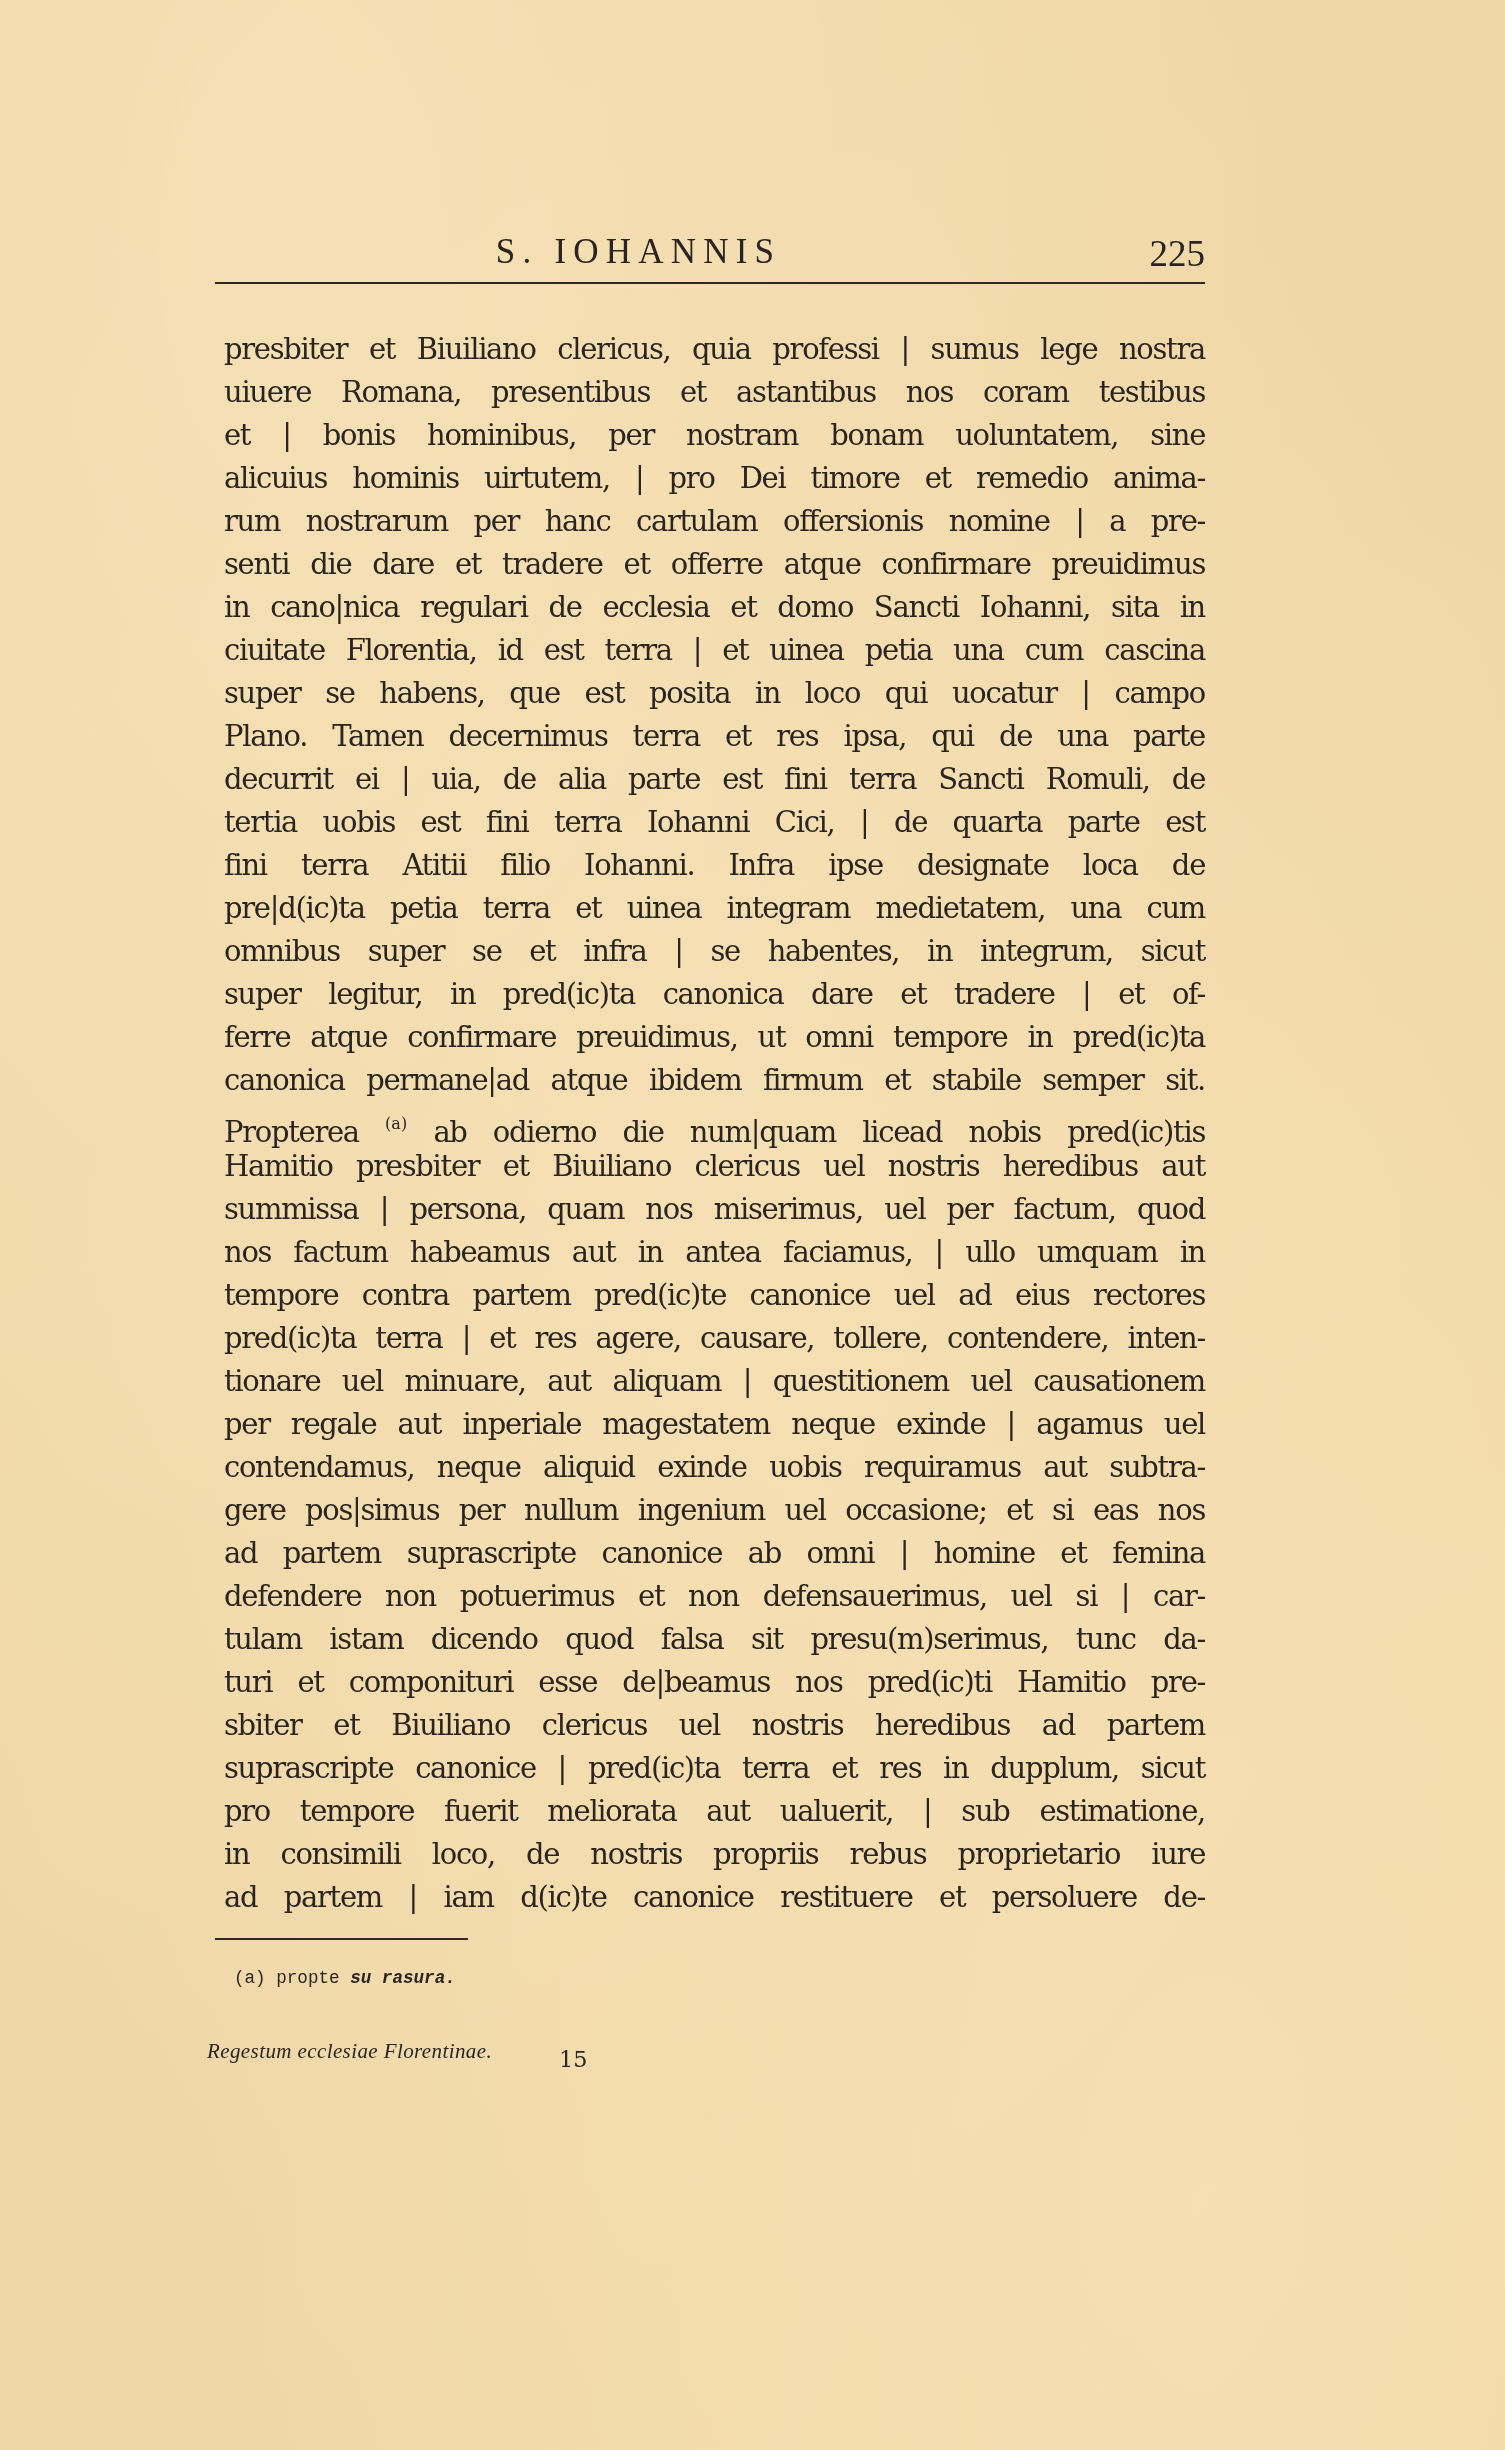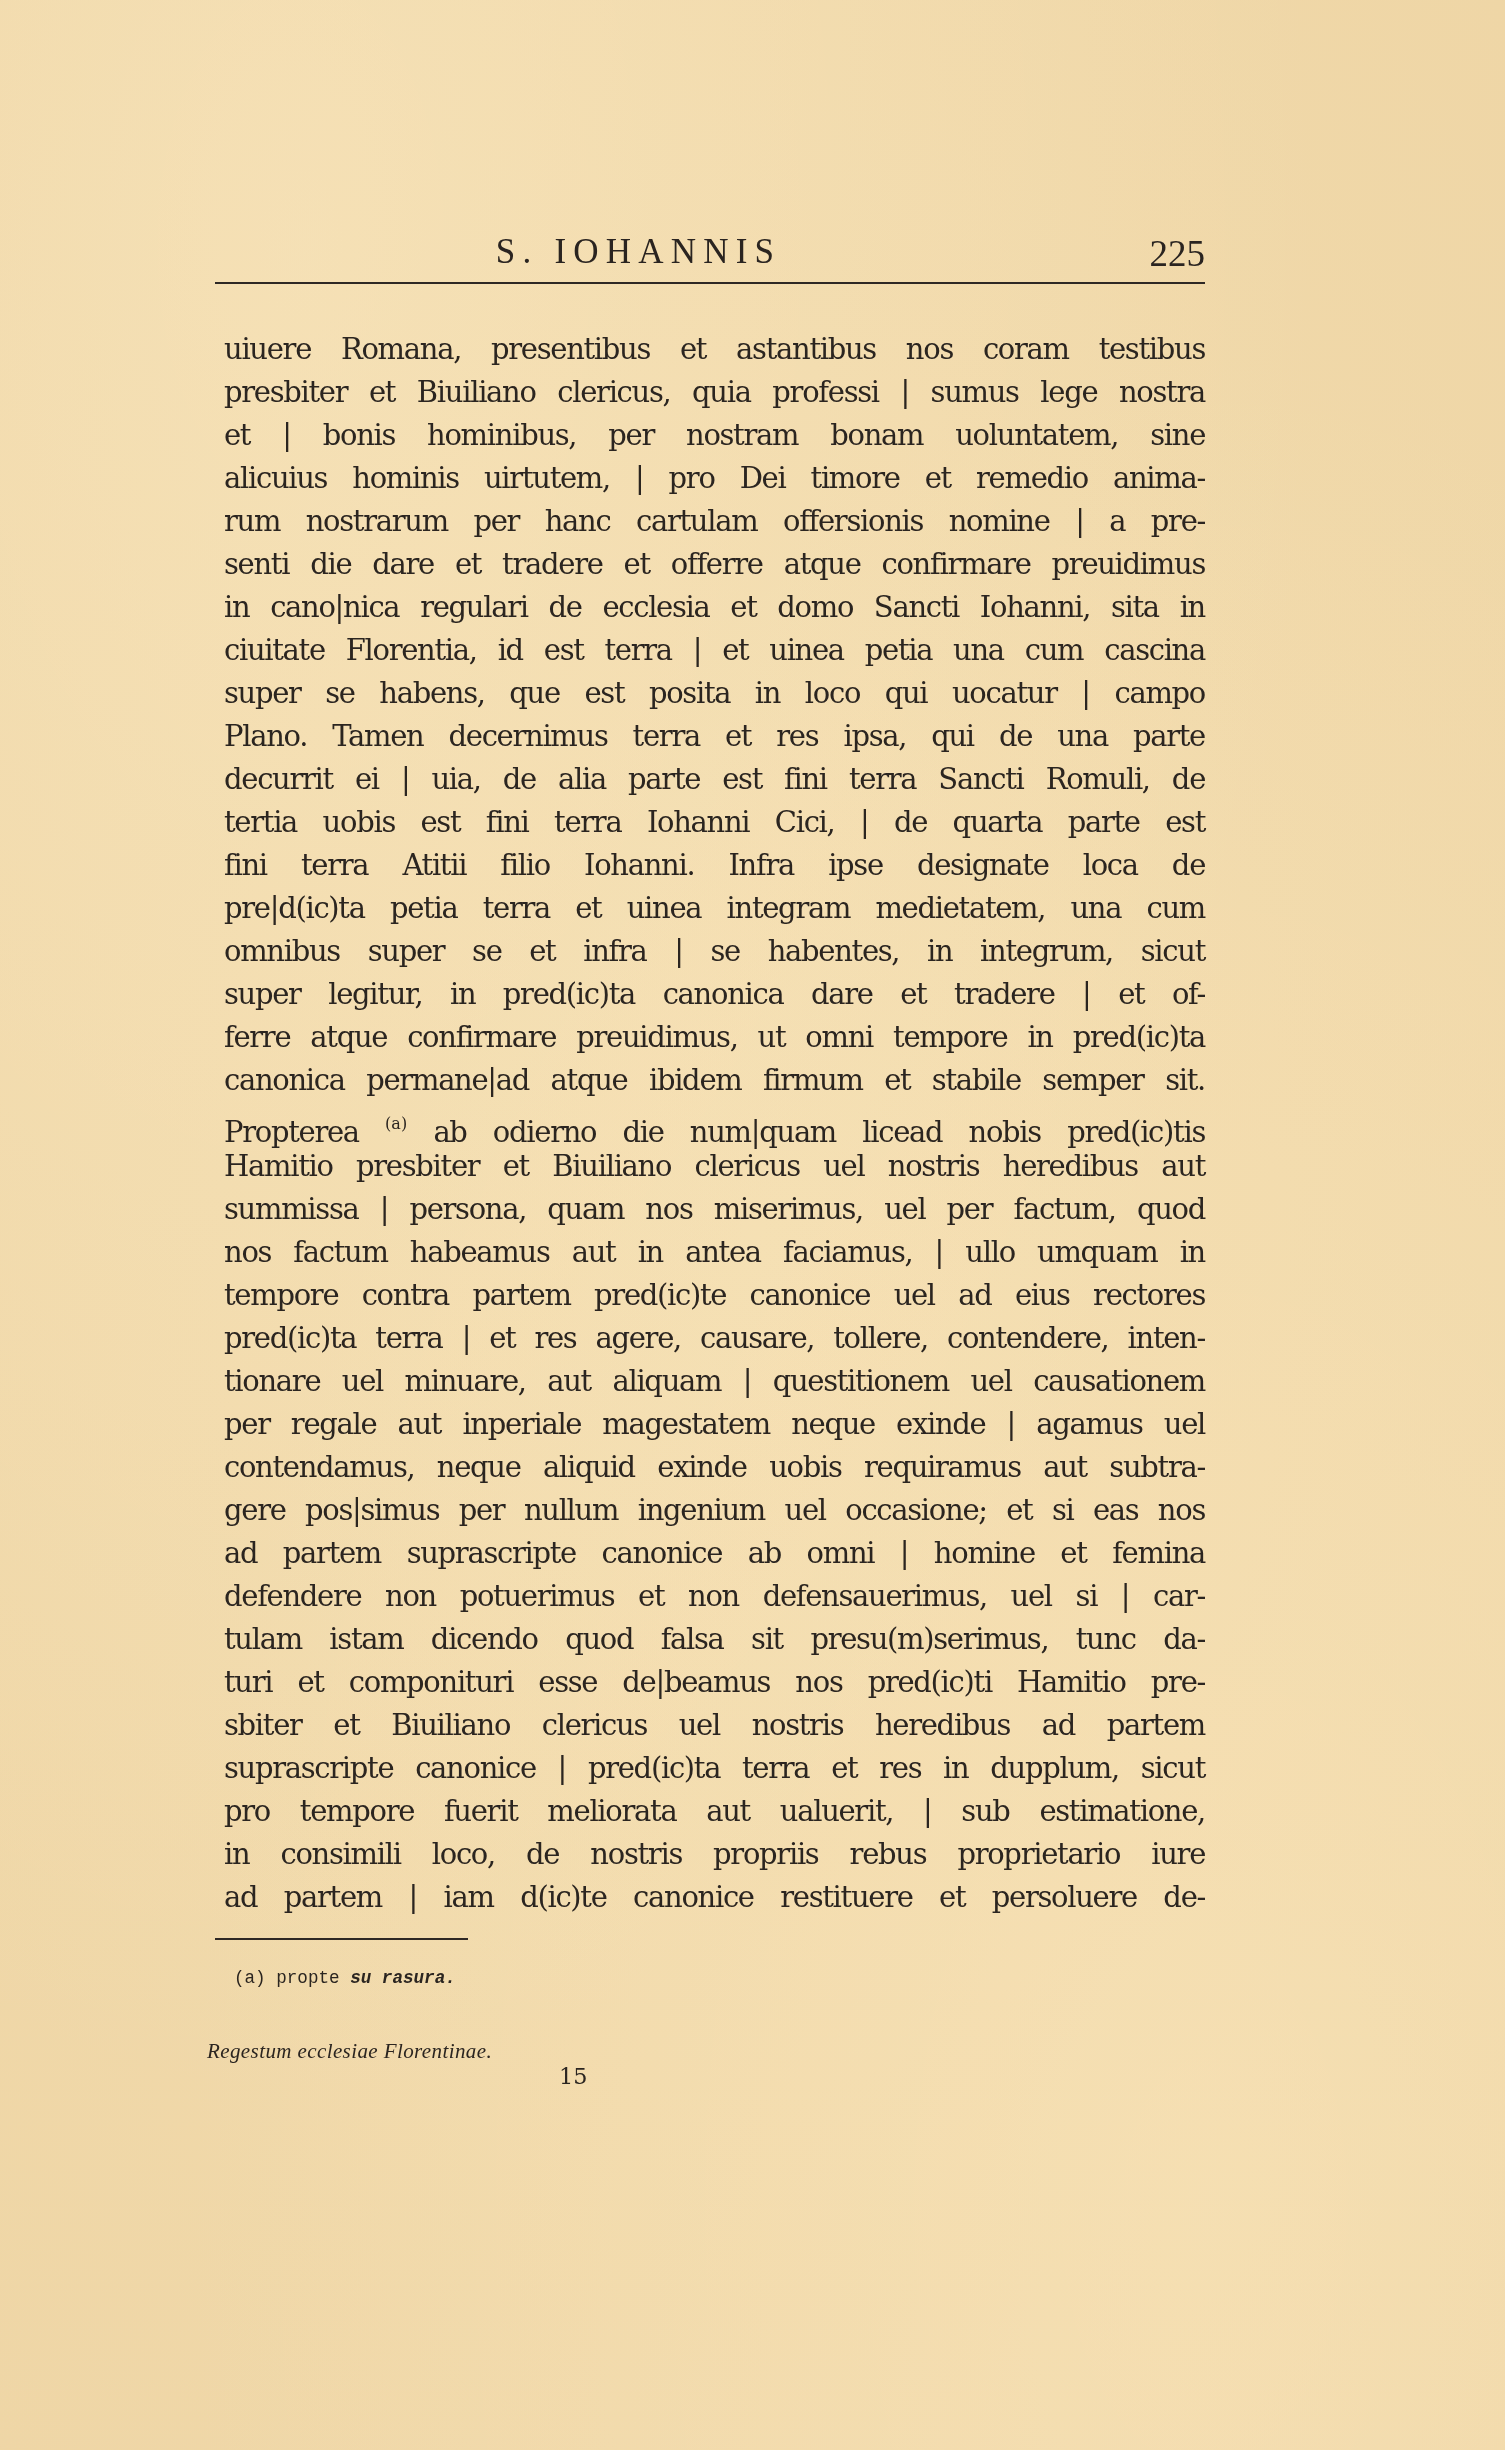--- a/index.html
+++ b/index.html
@@ -58,37 +58,37 @@
   .footnote .ital { font-style: italic; font-weight: bold; }
 
   .signature-title {
     position: absolute; top: 2039px; left: 207px;
     font-family: Liberation Serif, serif; font-style: italic;
     font-size: 21px; letter-spacing: 0.4px; color: #2b2520;
   }
   .signature-mark {
     position: absolute; top: 2046px; left: 559px;
     font-family: "DejaVu Serif", serif;
-    font-size: 22.4px; color: #2b2520; margin-top: 17px;
+    font-size: 22.4px; color: #2b2520;
   }
 </style>
 </head>
 <body>
 
 <div class="page">
 
   <div class="running-head">
     <div class="running-title">S. IOHANNIS</div>
     <div class="page-number">225</div>
   </div>
   <div class="head-rule"></div>
 
   <div class="body-text">
+    <span class="line">presbiter et Biuiliano clericus, quia professi | sumus lege nostra</span>
     <span class="line">uiuere Romana, presentibus et astantibus nos coram testibus</span>
-    <span class="line">presbiter et Biuiliano clericus, quia professi | sumus lege nostra</span>
     <span class="line">et | bonis hominibus, per nostram bonam uoluntatem, sine</span>
     <span class="line">alicuius hominis uirtutem, | pro Dei timore et remedio anima-</span>
     <span class="line">rum nostrarum per hanc cartulam offersionis nomine | a pre-</span>
     <span class="line">senti die dare et tradere et offerre atque confirmare preuidimus</span>
     <span class="line">in cano|nica regulari de ecclesia et domo Sancti Iohanni, sita in</span>
     <span class="line">ciuitate Florentia, id est terra | et uinea petia una cum cascina</span>
     <span class="line">super se habens, que est posita in loco qui uocatur | campo</span>
     <span class="line">Plano.  Tamen decernimus terra et res ipsa, qui de una parte</span>
     <span class="line">decurrit ei | uia, de alia parte est fini terra Sancti Romuli, de</span>
     <span class="line">tertia uobis est fini terra Iohanni Cici, | de quarta parte est</span>

